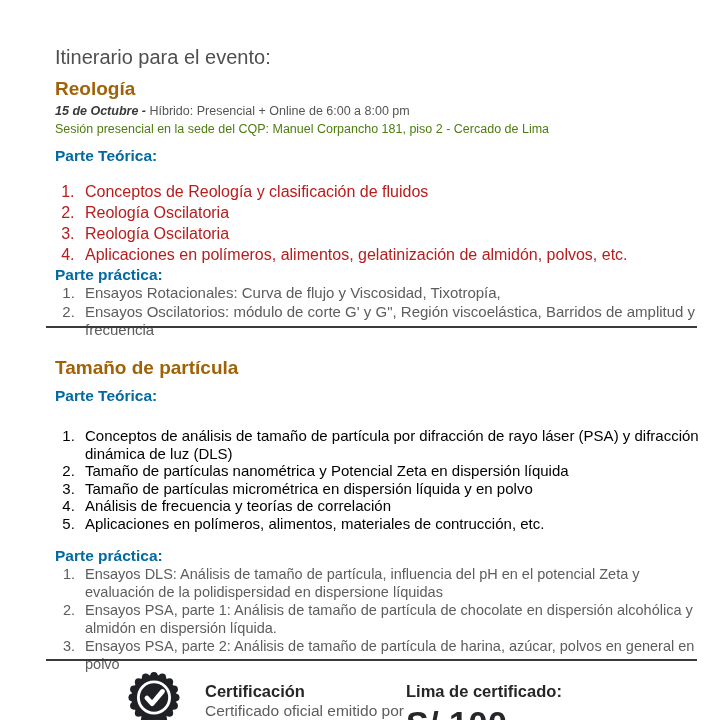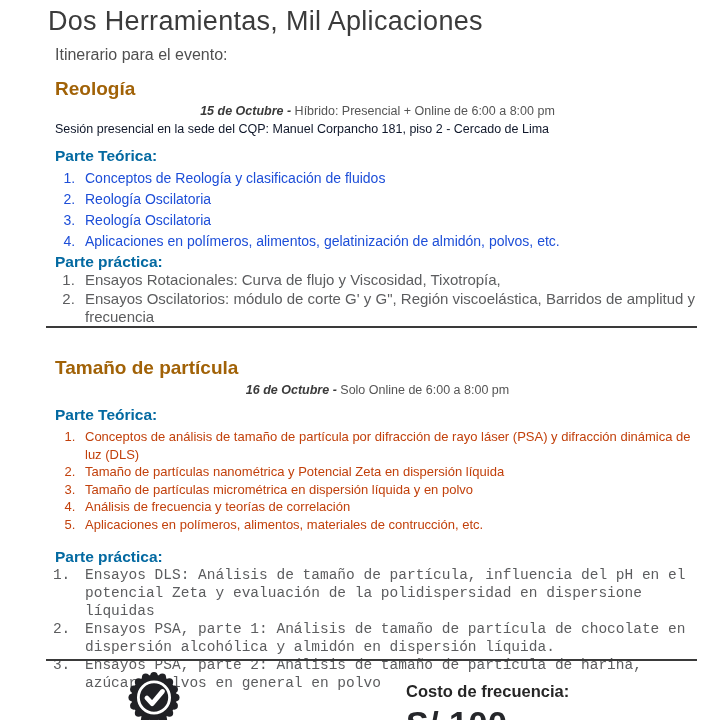--- a/index.html
+++ b/index.html
@@ -10,42 +10,42 @@
     -webkit-font-smoothing:antialiased;
   }
   .page { position:absolute; inset:0; background:#fff; }
 
   .doc-title {
     position:absolute; left:48px; top:6px;
     font-size:27px; font-weight:300; color:#3b3b3b; letter-spacing:0.3px;
   }
   .doc-subtitle {
     position:absolute; left:55px; top:46px;
-    font-size:16px; color:#4f4f4f;
+    font-size:20px; color:#4f4f4f;
   }
 
   .section { position:absolute; left:55px; width:645px; }
   .sec-1 { top:78px; }
   .sec-2 { top:357px; }
 
   .sec-heading { font-size:19px; font-weight:bold; color:#a16207; line-height:22px; }
-  .date-line  { margin-top:4px; font-size:12.5px; line-height:15px; color:#555;text-align:center; }
+  .date-line  { margin-top:4px; font-size:12.5px; line-height:15px; color:#555; }
   .date-bold  { font-weight:bold; font-style:italic; color:#3a3a3a; }
-  .venue-line { margin-top:3px; font-size:12.5px; line-height:15px; color:#0f172a; }
+  .venue-line { margin-top:3px; font-size:12.5px; line-height:15px; color:#4d7c0f; }
 
   .part-label { font-weight:bold; color:#0369a1; font-size:15.5px; line-height:18px; }
   .sec-1 .part-theory-label   { margin-top:10px; }
-  .sec-1 .theory-list         { margin-top:3px;  font-size:14px;   line-height:21px;   color:#1d4ed8; }
+  .sec-1 .theory-list         { margin-top:16px;  font-size:16px;   line-height:21px;   color:#b91c1c; }
   .sec-1 .part-practice-label { margin-top:1px; }
   .sec-1 .practice-list       { margin-top:0;  font-size:15px;   line-height:18.5px; color:#5c5d5f; }
 
   .sec-2 .part-theory-label   { margin-top:8px; }
-  .sec-2 .theory-list         { margin-top:4px;  font-size:13px; line-height:17.5px; color:#c2410c; }
+  .sec-2 .theory-list         { margin-top:22px;  font-size:15px; line-height:17.5px; color:#000000; }
   .sec-2 .part-practice-label { margin-top:15px; }
-  .sec-2 .practice-list       { margin-top:0;    font-size:14.5px; line-height:18px;   color:#5c5d5f;font-family:Liberation Mono, monospace; }
+  .sec-2 .practice-list       { margin-top:0;    font-size:14.5px; line-height:18px;   color:#5c5d5f; }
 
   ol { margin:0; padding-left:24px; list-style:decimal; }
   ol li { padding-left:6px; }
 
   .divider {
     position:absolute; left:46px; width:651px; height:0;
     border:none; border-top:2px solid #3a3a3a;
   }
   .divider-1 { top:326px; }
   .divider-2 { top:659px; }
@@ -58,21 +58,20 @@
 
   .cost-block { position:absolute; left:406px; top:682px; width:300px; }
   .cost-label { font-size:16.5px; font-weight:bold; color:#262626; line-height:19px; }
   .cost-value { font-size:34px; font-weight:bold; color:#26272b; margin-top:3px; letter-spacing:0.5px; }
 </style>
 </head>
 <body>
 
 <div class="page">
 
-  <h1 class="doc-title">Dos Herramientas, Mil Aplicaciones</h1>
   <div class="doc-subtitle">Itinerario para el evento:</div>
 
   <div class="section sec-1">
     <div class="sec-heading">Reología</div>
     <div class="date-line"><span class="date-bold">15 de Octubre -</span><span> Híbrido: Presencial + Online de 6:00 a 8:00 pm</span></div>
     <div class="venue-line">Sesión presencial en la sede del CQP: Manuel Corpancho 181, piso 2 - Cercado de Lima</div>
 
     <div class="part-label part-theory-label">Parte Teórica:</div>
     <ol class="theory-list">
       <li>Conceptos de Reología y clasificación de fluidos</li>
@@ -85,21 +84,20 @@
     <ol class="practice-list">
       <li>Ensayos Rotacionales: Curva de flujo y Viscosidad, Tixotropía,</li>
       <li>Ensayos Oscilatorios: módulo de corte G' y G", Región viscoelástica, Barridos de amplitud y frecuencia</li>
     </ol>
   </div>
 
   <hr class="divider divider-1">
 
   <div class="section sec-2">
     <div class="sec-heading">Tamaño de partícula</div>
-    <div class="date-line"><span class="date-bold">16 de Octubre -</span><span> Solo Online de 6:00 a 8:00 pm</span></div>
 
     <div class="part-label part-theory-label">Parte Teórica:</div>
     <ol class="theory-list">
       <li>Conceptos de análisis de tamaño de partícula por difracción de rayo láser (PSA)  y difracción dinámica de luz (DLS)</li>
       <li>Tamaño de partículas nanométrica y Potencial Zeta en dispersión líquida</li>
       <li>Tamaño de partículas micrométrica en dispersión líquida y en polvo</li>
       <li>Análisis de frecuencia y teorías de correlación</li>
       <li>Aplicaciones en polímeros, alimentos, materiales de contrucción, etc.</li>
     </ol>
 
@@ -134,19 +132,24 @@
           <circle cx="5.7" cy="18.2" r="4"></circle>
         <circle cx="10.7" cy="10.7" r="4"></circle>
           <circle cx="18.2" cy="5.7" r="4"></circle>
       </g>
       <circle cx="27" cy="27" r="24"></circle>
     </g>
     <circle cx="27" cy="27" r="16.5" fill="none" stroke="#ffffff" stroke-width="3"></circle>
     <path d="M19.5 27.5 L25 33.5 L36 20.5" fill="none" stroke="#ffffff" stroke-width="5" stroke-linecap="round" stroke-linejoin="round"></path>
   </svg>
 
+  <div class="cert-block">
+    <div class="cert-title">Certificación</div>
+    <div class="cert-line">Certificado oficial emitido por</div>
+
+  </div>
 
   <div class="cost-block">
-    <div class="cost-label">Costo de frecuencia:</div>
+    <div class="cost-label">Lima de certificado:</div>
     <div class="cost-value">S/ 100</div>
   </div>
 
 </div>
 
 </body></html>

